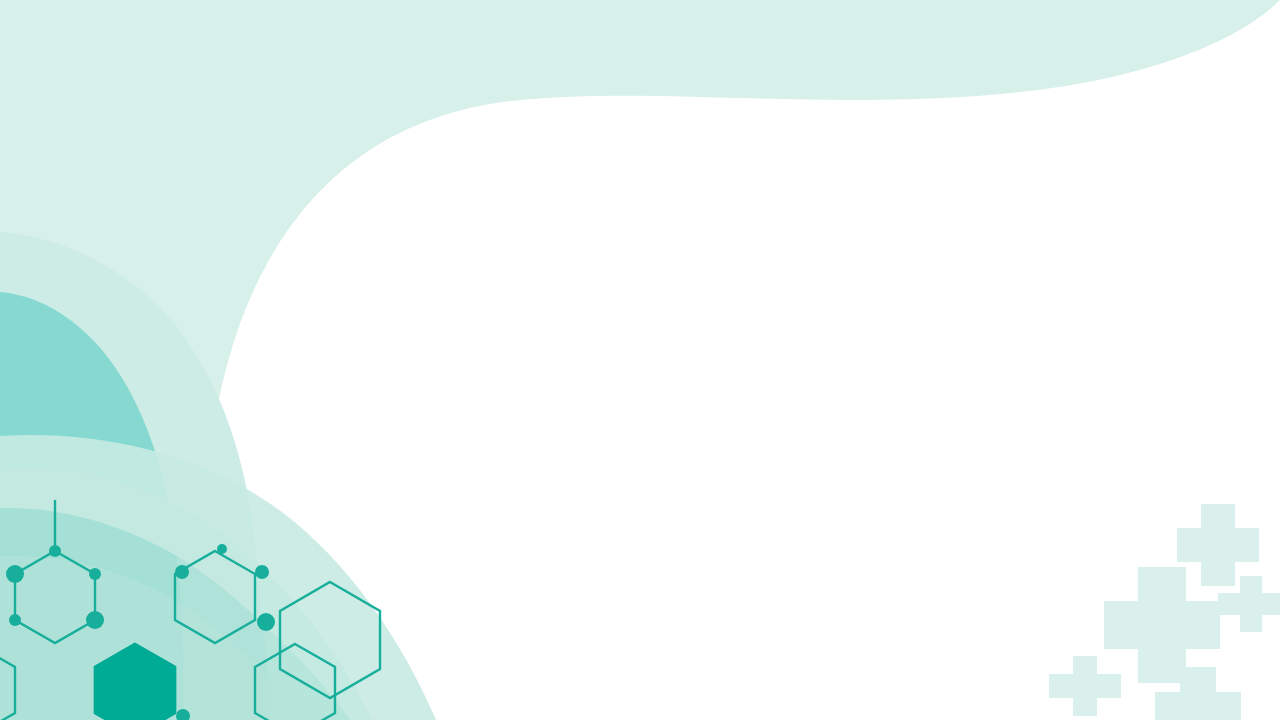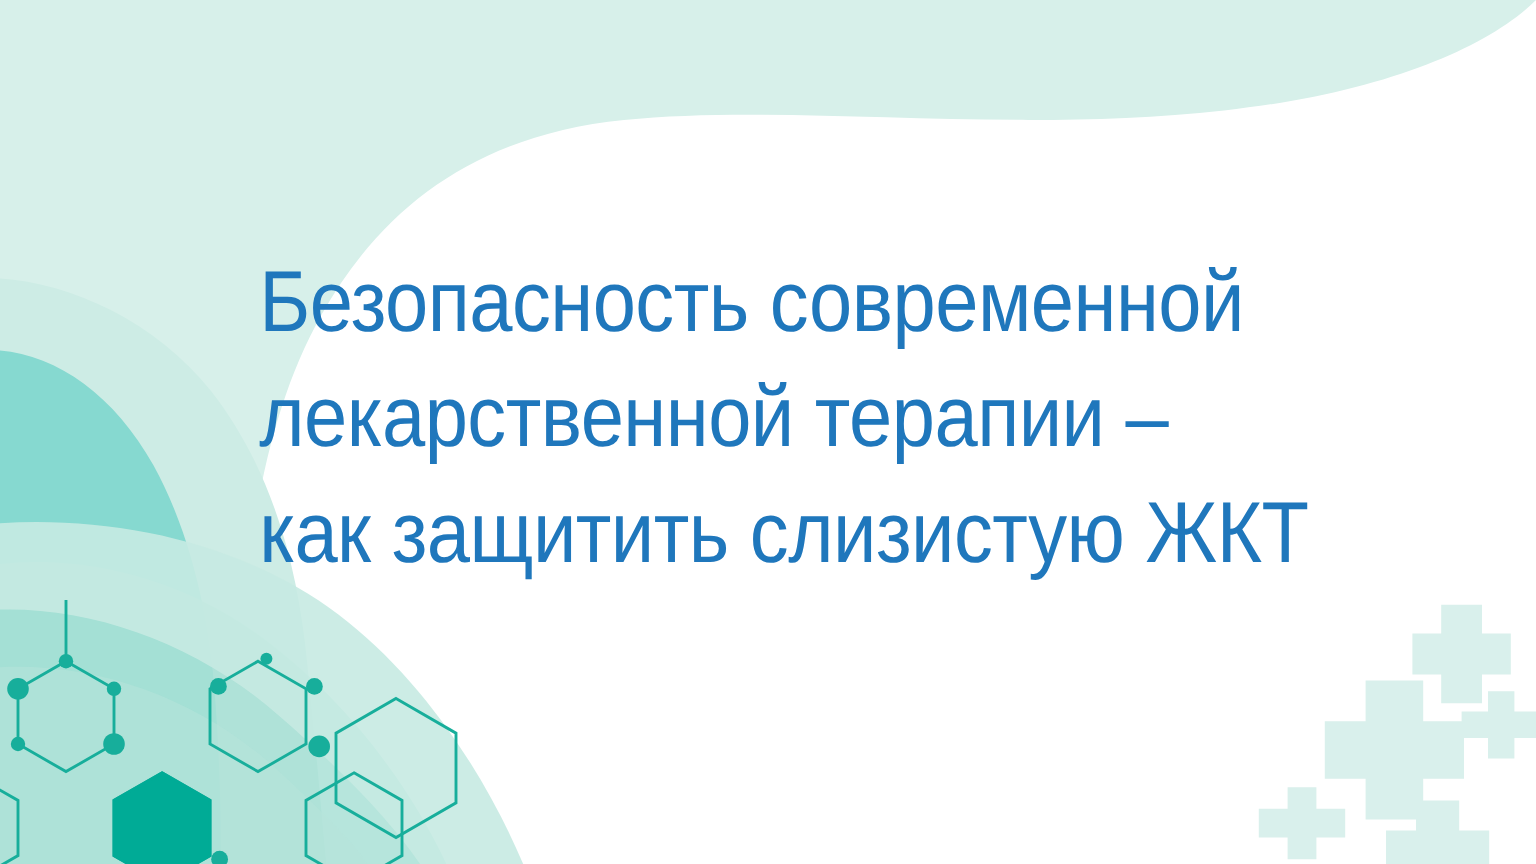--- a/index.html
+++ b/index.html
@@ -133,19 +133,14 @@
         <path d="M 1240,576 h22 v17 h22 v22 h-22 v17 h-22 v-17 h-22 v-22 h22 Z"></path>
 
         <path d="M 1073,656 h24 v18 h24 v24 h-24 v18 h-24 v-18 h-24 v-24 h24 Z"></path>
 
         <path d="M 1180,667 h36 v25 h25 v36 h-25 v25 h-36 v-25 h-25 v-36 h25 Z"></path>
       </g>
 
     </g>
   </svg>
 
-  <div id="title-block">
-    <div class="title-line" style="color: rgb(31, 119, 188);">Безопасность современной</div>
-    <div class="title-line" style="color: rgb(31, 119, 188);">лекарственной терапии –</div>
-    <div class="title-line" style="color: rgb(31, 119, 188);">как защитить слизистую ЖКТ</div>
-  </div>
 
 </div>
 
 </body></html>

